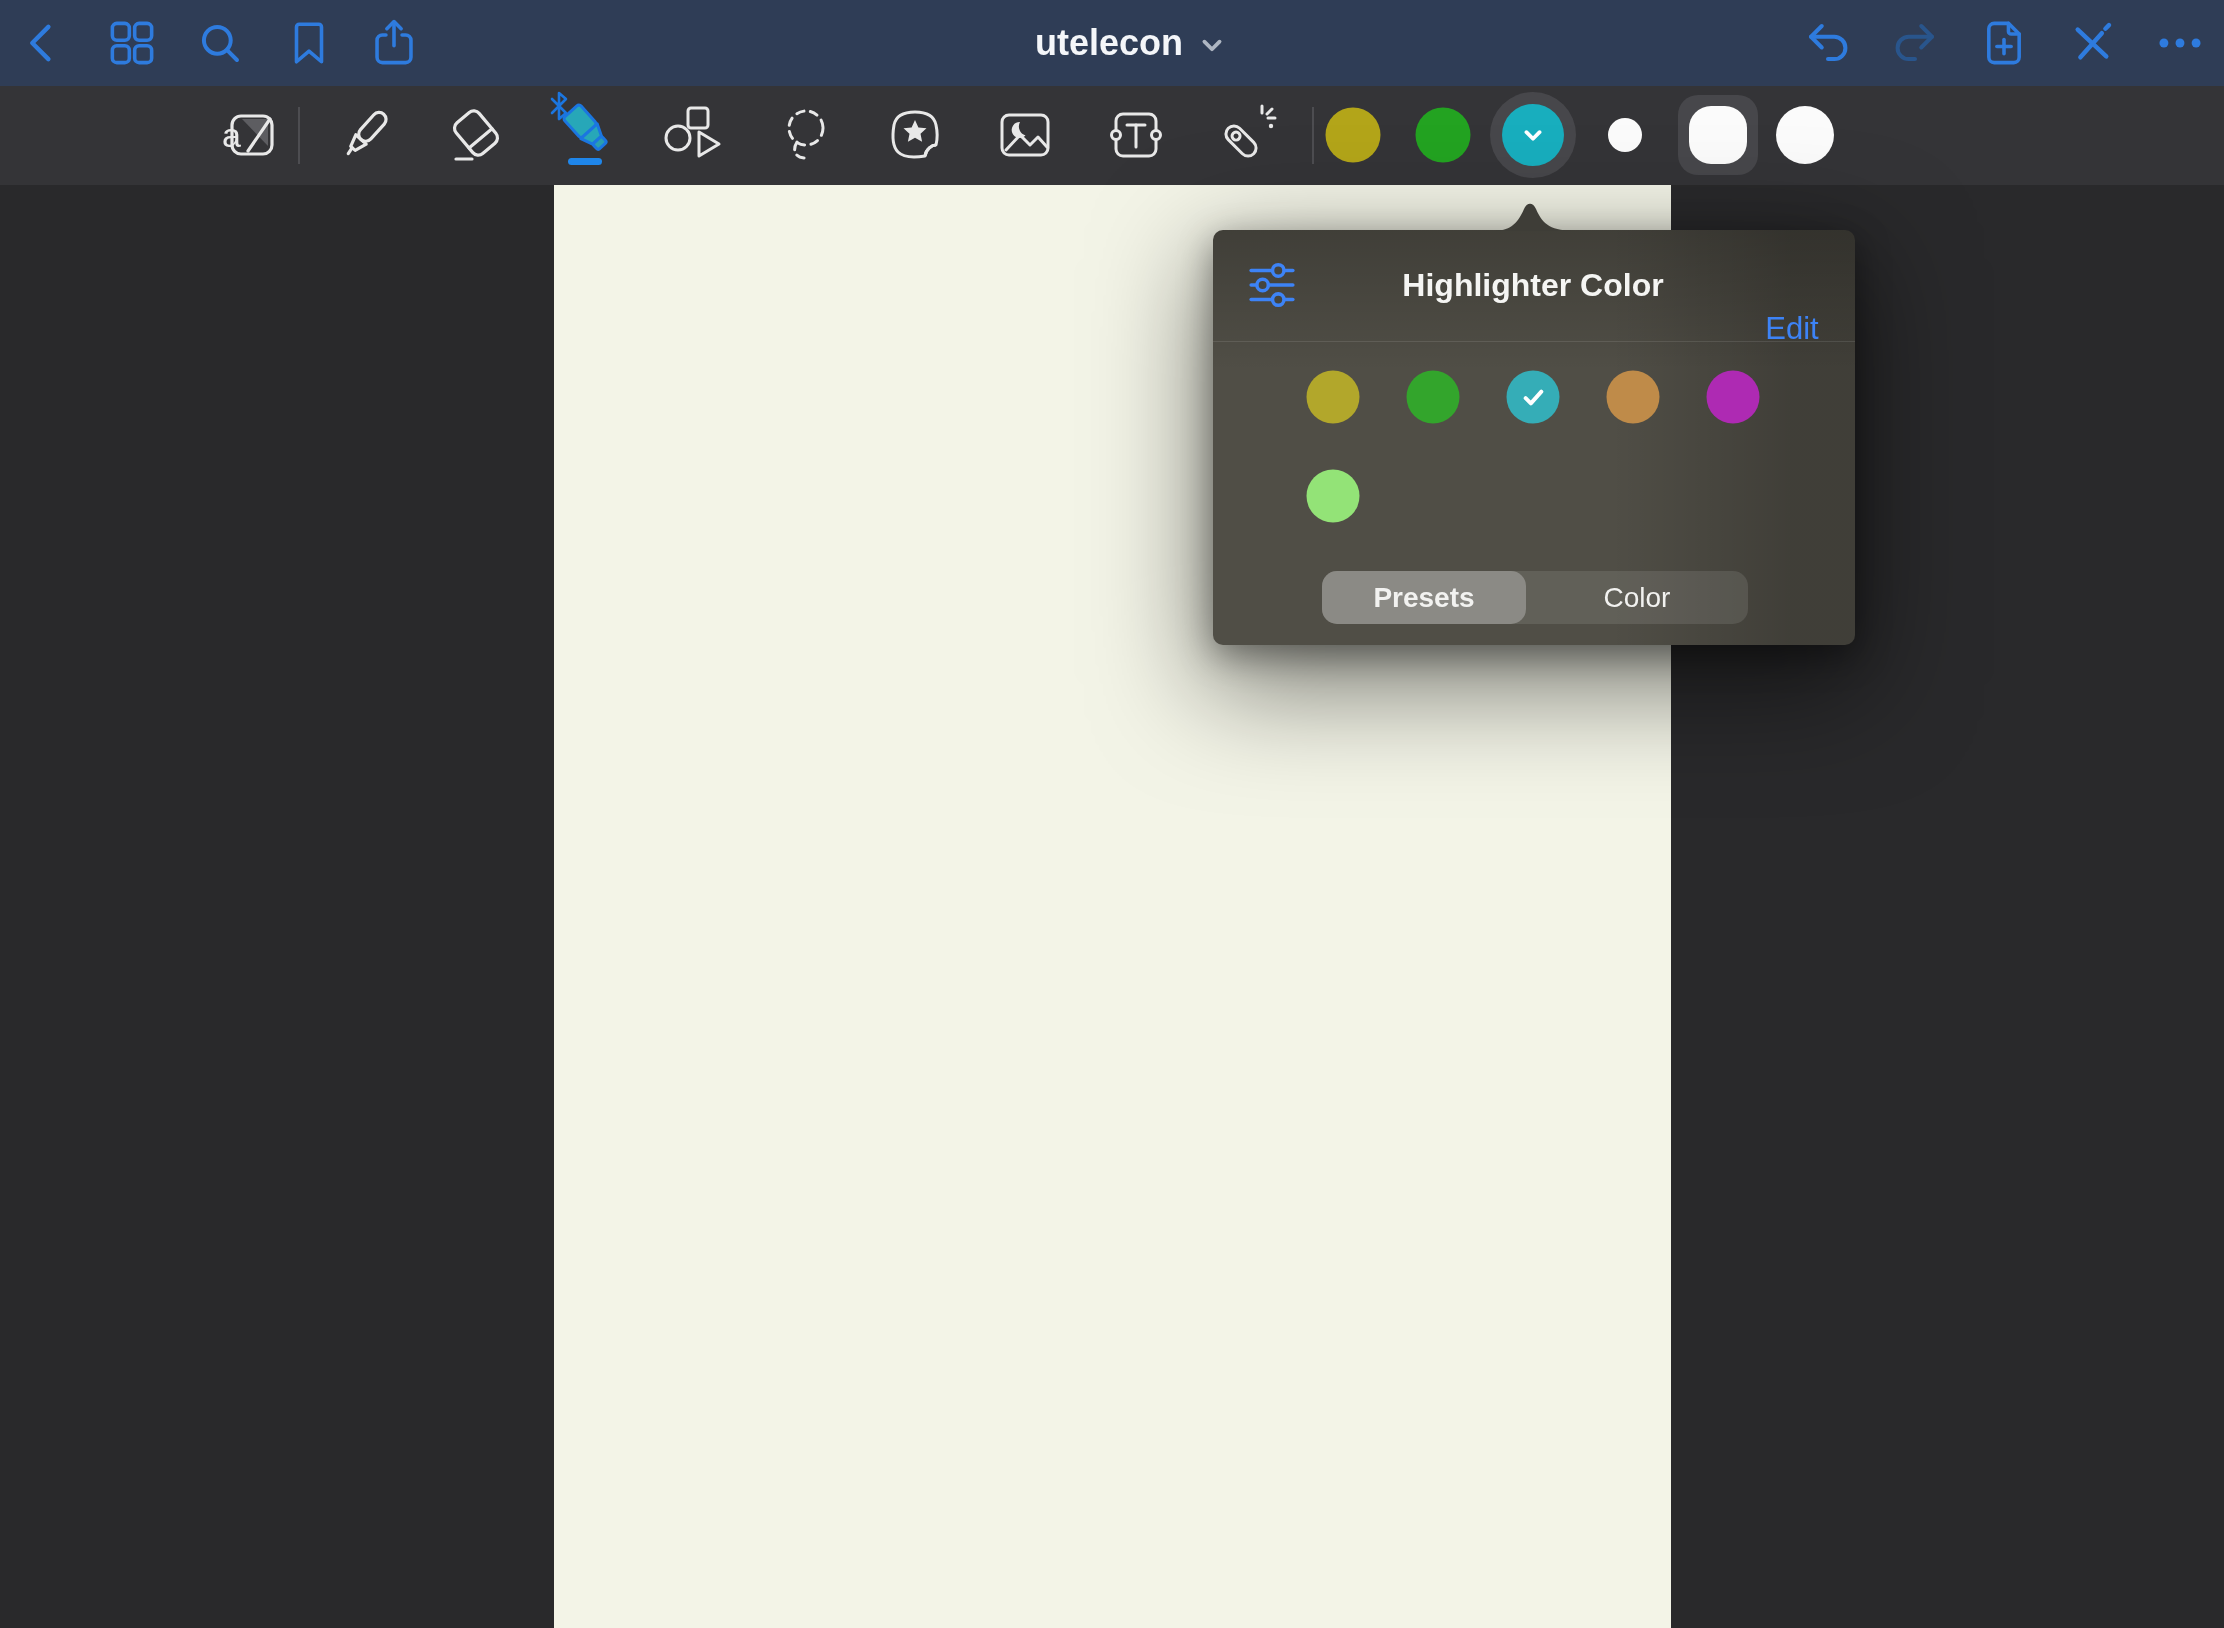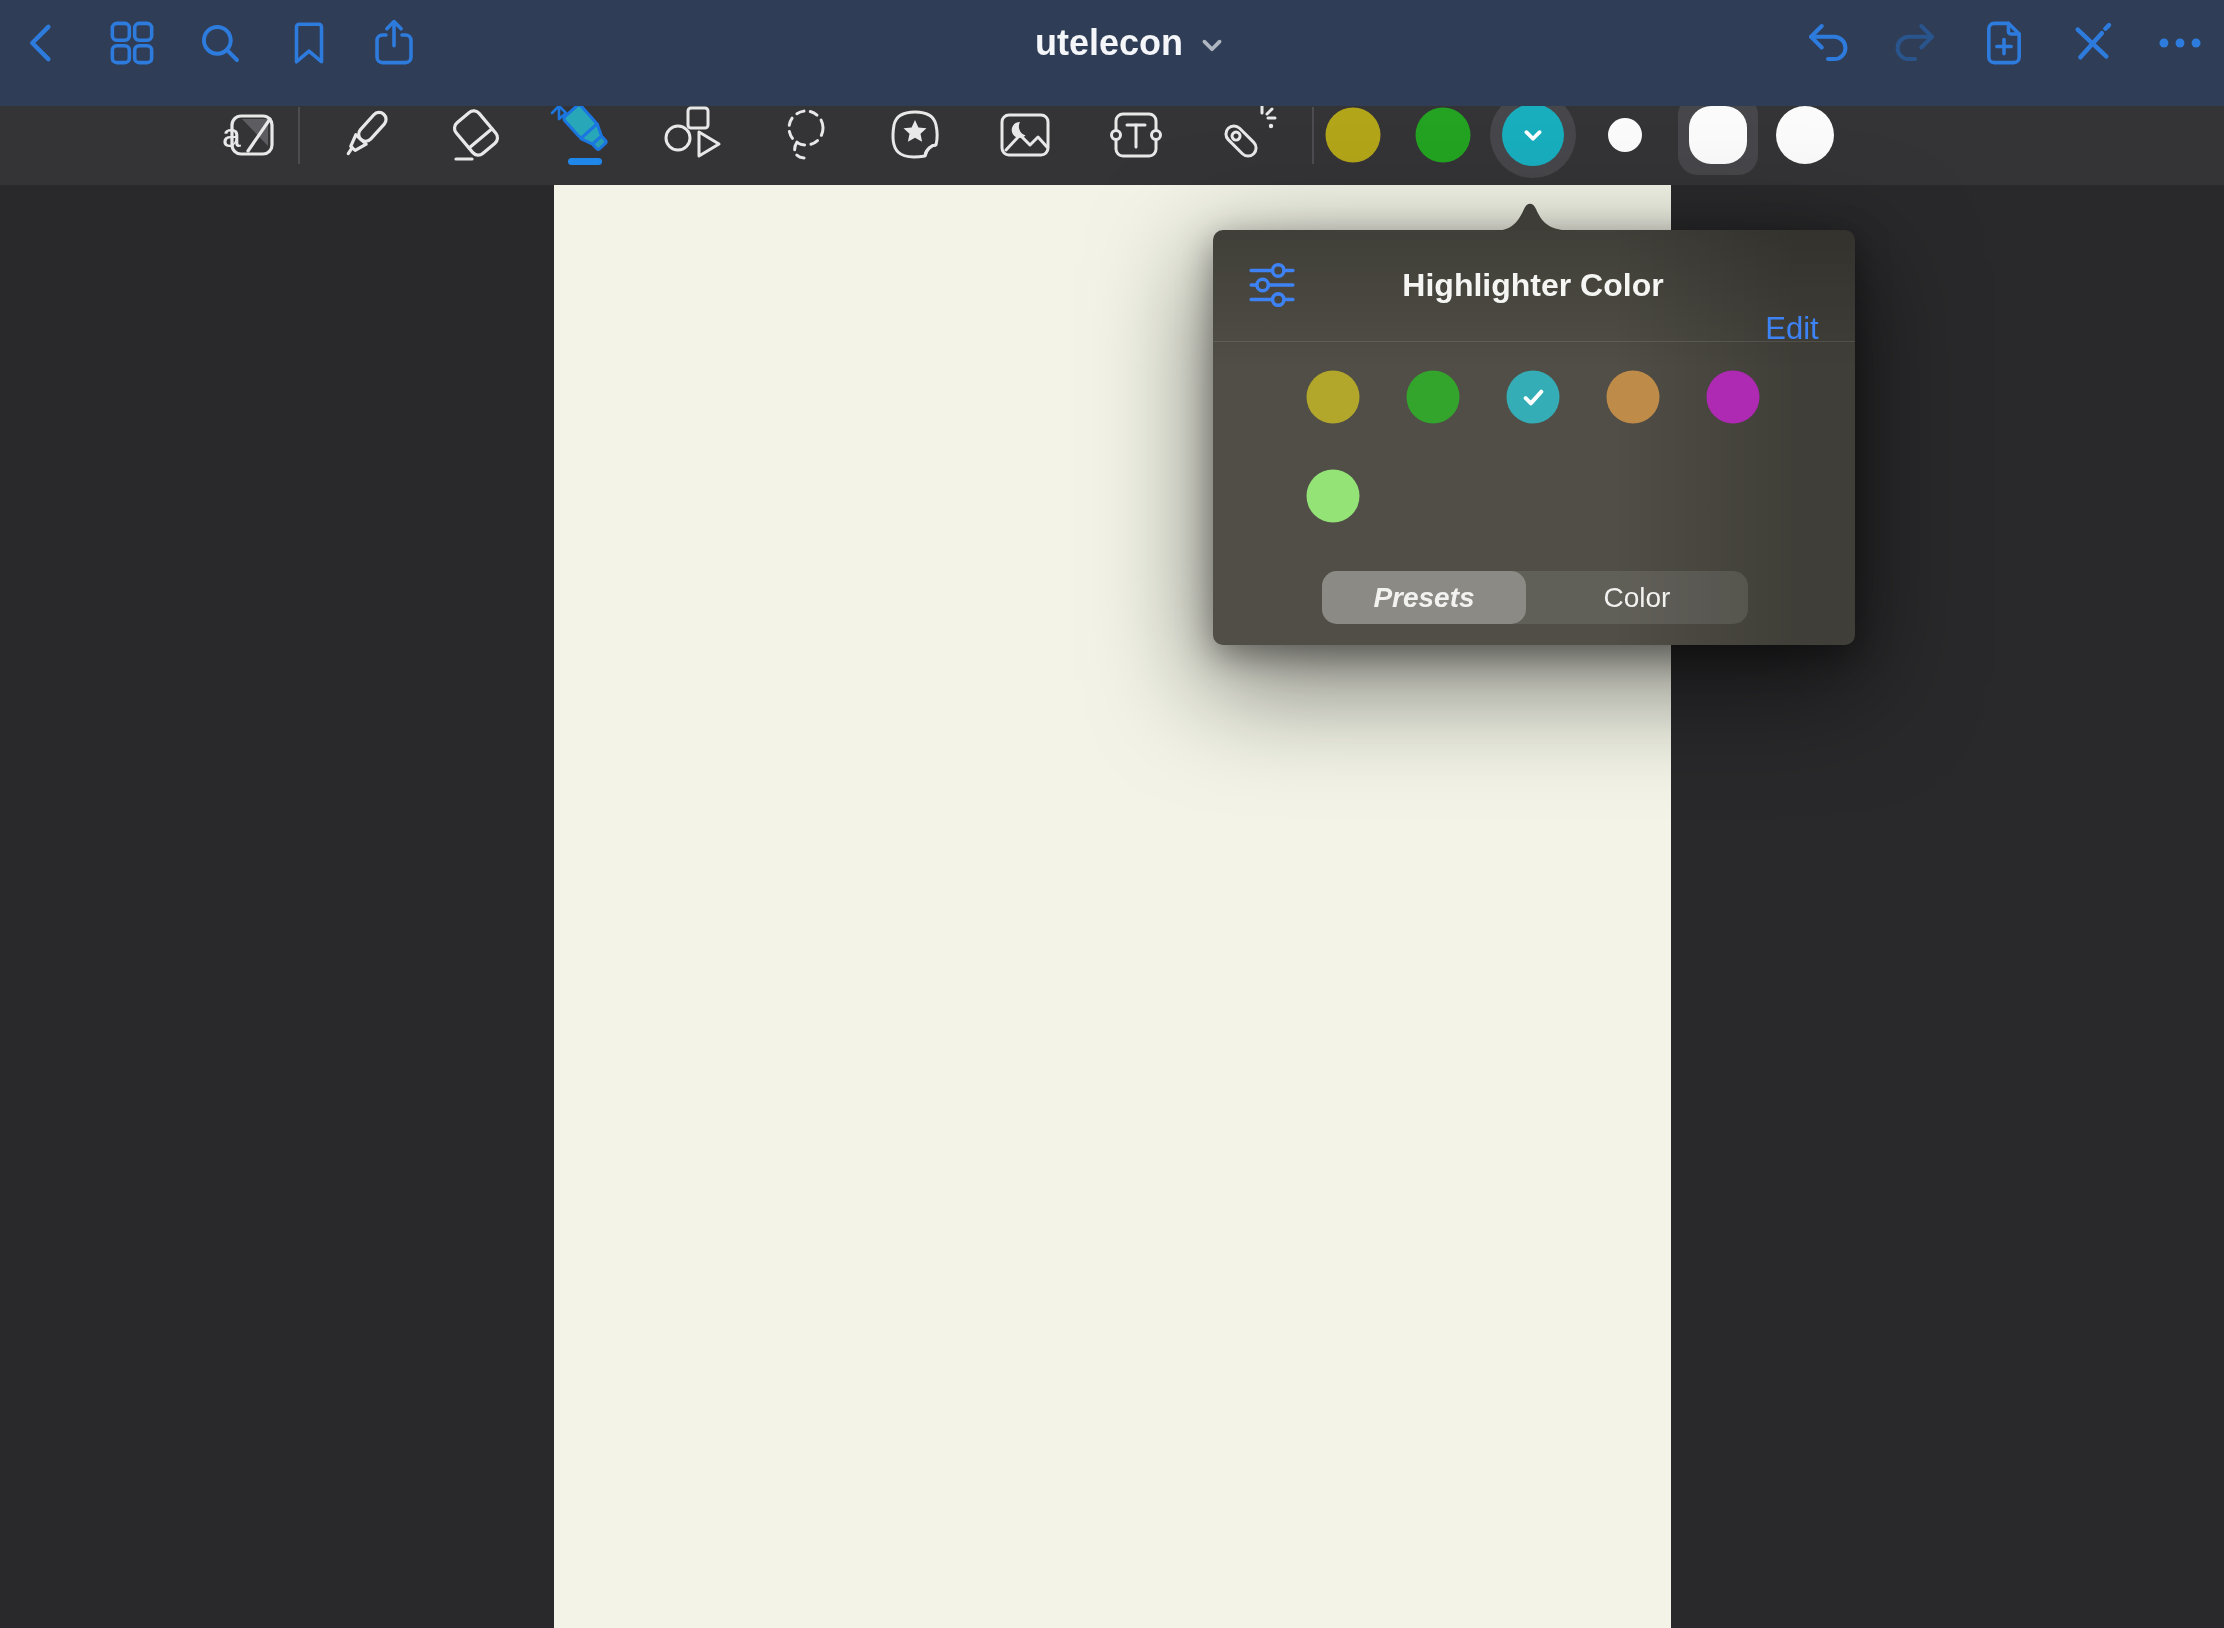--- a/index.html
+++ b/index.html
@@ -7,21 +7,21 @@
   body {
     position:relative;
     background:#29292b;
     font-family:"Liberation Sans","DejaVu Sans",sans-serif;
     -webkit-font-smoothing:antialiased;
   }
   button { font-family:inherit; cursor:pointer; }
 
   
   .topbar {
-    position:absolute; top:0; left:0; width:2224px; height:106px;
+    position:absolute; top:0; left:0; width:2224px; height:86px;
     background:#2f3d56; z-index:30;
   }
   .tb-btn {
     position:absolute; top:43px; transform:translate(-50%,-50%);
     width:70px; height:70px; background:none; border:none;
     color:#2e7bde; display:flex; align-items:center; justify-content:center;
   }
   .tb-btn svg { width:50px; height:50px; }
   .tb-btn.dim { color:#29558c; }
   .title-group {
@@ -104,21 +104,21 @@
     position:absolute; left:109px; top:341px; width:426px; height:53px;
     border-radius:15px; background:rgba(255,255,255,0.10);
     display:flex; overflow:visible;
   }
   .seg {
     border:none; background:transparent; color:#f2f2f0; font-size:28px;
     border-radius:15px; height:53px;
   }
   .seg-presets { width:204px; }
   .seg-custom  { width:222px; }
-  .seg.selected { background:#8b8a85; font-weight:700;font-style:italic; }
+  .seg.selected { background:#8b8a85; font-weight:700; }
 </style>
 </head>
 <body>
 
 <header class="topbar">
 
   <button class="tb-btn" style="left:43px">
     <svg viewBox="0 0 56 56" fill="none" stroke="currentColor" stroke-width="5" stroke-linecap="round" stroke-linejoin="round">
         <polyline points="34,10 16,28 34,46"></polyline>
       </svg>

